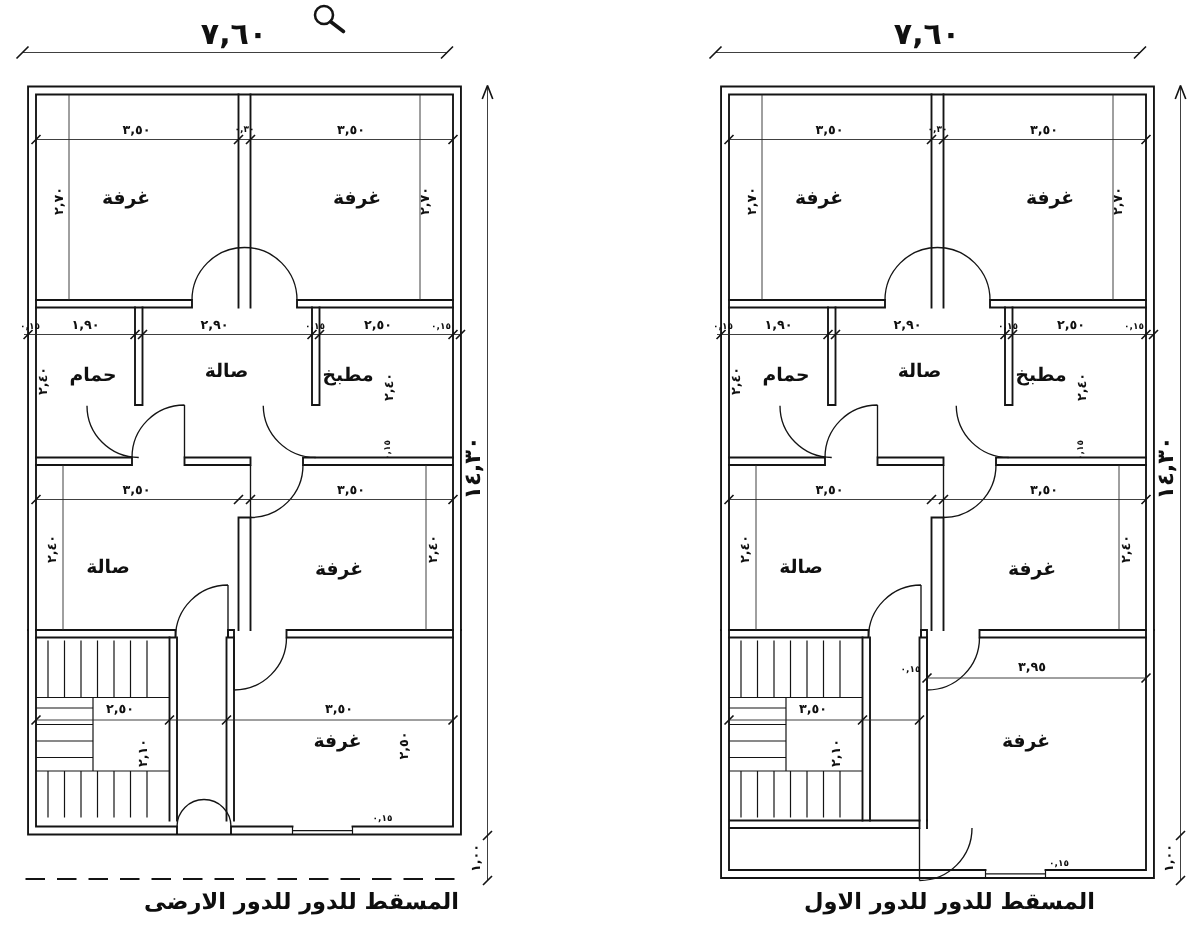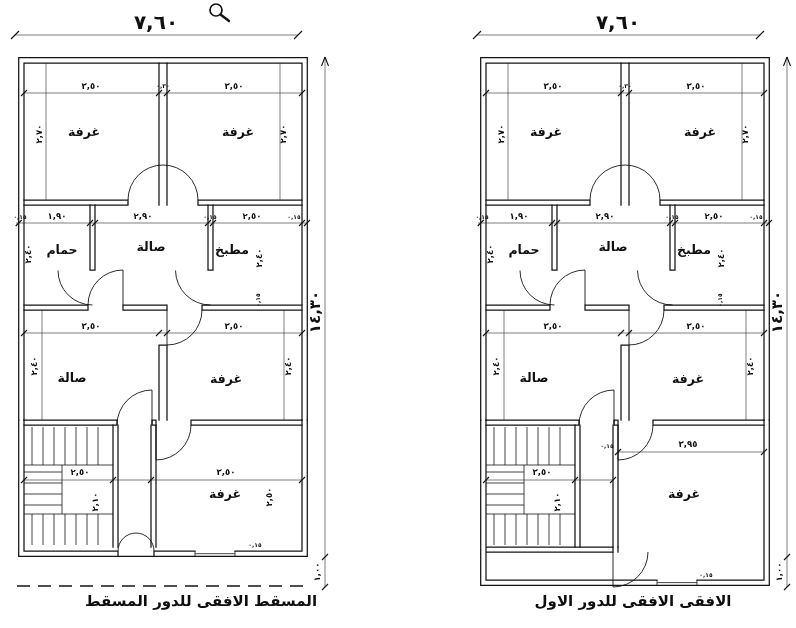--- a/index.html
+++ b/index.html
@@ -145,15 +145,15 @@
     <text class="dim-s" x="226" y="520">٠,١٥</text>
     <text class="room" x="204" y="441">غرفة</text>
   </g>
 
   <g>
     <circle cx="216" cy="10" r="6" fill="none" stroke="#141414" stroke-width="1.7"></circle>
     <line x1="220.5" y1="14.5" x2="229" y2="21" stroke="#141414" stroke-width="2.4" stroke-linecap="round"></line>
   </g>
 </svg>
 
-<div class="title" style="left:56px;top:592px;" dir="rtl">المسقط الافقى للدور المسقط</div>
-<div class="title" style="left:488px;top:592px;" dir="rtl">الافقى الافقى للدور الاول</div>
+<div class="title" style="left:56px;top:592px;" dir="rtl">المسقط للدور للدور الارضى</div>
+<div class="title" style="left:488px;top:592px;" dir="rtl">المسقط للدور للدور الاول</div>
 </div>
 
 </body></html>

